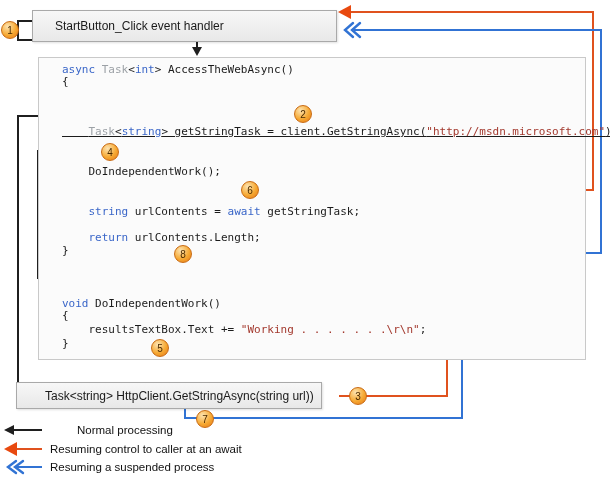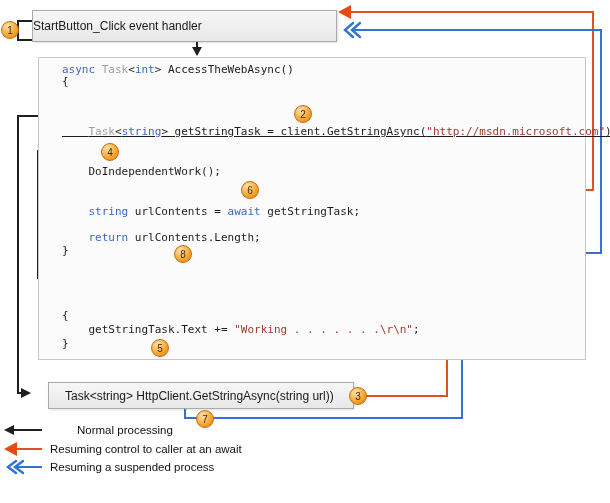--- a/index.html
+++ b/index.html
@@ -4,22 +4,22 @@
 <style>
   html,body{margin:0;padding:0;background:#ffffff;}
   .stage{position:relative;width:610px;height:503px;background:#ffffff;overflow:hidden;
          font-family:"Liberation Sans",sans-serif;}
   svg.overlay{position:absolute;left:0;top:0;width:610px;height:503px;pointer-events:none;}
 
   .gbox{position:absolute;box-sizing:border-box;
         background:linear-gradient(#f7f7f7,#e8e8e8);
         border:1px solid #a9a9a9;box-shadow:1px 1px 2px rgba(0,0,0,0.12);
         display:flex;align-items:center;font-size:12px;color:#1a1a1a;}
-  .gbox.top{left:32px;top:10px;width:305px;height:32px;padding-left:0;}
-  .gbox.bottom{left:48px;top:382px;width:306px;height:27px;padding-left:16px;}
+  .gbox.top{left:32px;top:10px;width:305px;height:32px;padding-left:22px;}
+  .gbox.bottom{left:16px;top:382px;width:306px;height:27px;padding-left:28px;}
 
   .codebox{position:absolute;left:38px;top:57px;width:548px;height:303px;box-sizing:border-box;
            background:#fbfbfb;border:1px solid #c9c9c9;}
 
   .code-line{position:absolute;left:23px;white-space:pre;
              font-family:"DejaVu Sans Mono",monospace;font-size:11px;line-height:13px;color:#1b1b1b;}
   .tk-k{color:#3a66c8;}
   .tk-t{color:#9ca1a6;}
   .tk-s{color:#a3392e;}
   .tk-p{color:#1b1b1b;}
@@ -96,22 +96,23 @@
   </div>
 
   <div class="codebox" id="codebox">
       <div class="code-line" style="top: 5px;"><span class="tk-k">async </span><span class="tk-t">Task</span><span class="tk-p">&lt;</span><span class="tk-k">int</span><span class="tk-p">&gt; AccessTheWebAsync()</span></div>
       <div class="code-line" style="top: 17px;"><span class="tk-p">{</span></div>
       <div class="code-line" style="top: 67px; text-decoration: underline;"><span class="tk-p">    </span><span class="tk-t">Task</span><span class="tk-p">&lt;</span><span class="tk-k">string</span><span class="tk-p">&gt; getStringTask = client.GetStringAsync(</span><span class="tk-s">"http://msdn.microsoft.com"</span><span class="tk-p">);</span></div>
       <div class="code-line" style="top: 107px;"><span class="tk-p">    DoIndependentWork();</span></div>
       <div class="code-line" style="top: 147px;"><span class="tk-p">    </span><span class="tk-k">string</span><span class="tk-p"> urlContents = </span><span class="tk-k">await</span><span class="tk-p"> getStringTask;</span></div>
       <div class="code-line" style="top: 173px;"><span class="tk-p">    </span><span class="tk-k">return</span><span class="tk-p"> urlContents.Length;</span></div>
       <div class="code-line" style="top: 186px;"><span class="tk-p">}</span></div>
+      <div class="code-line" style="top: 239px;"><span class="tk-k">void</span><span class="tk-p"> DoIndependentWork()</span></div>
       <div class="code-line" style="top: 251px;"><span class="tk-p">{</span></div>
-      <div class="code-line" style="top: 265px;"><span class="tk-p">    getStringTask.Text += </span><span class="tk-s">"Working . . . . . . .\r\n"</span><span class="tk-p">;</span></div>
+      <div class="code-line" style="top: 265px;"><span class="tk-p">    resultsTextBox.Text += </span><span class="tk-s">"Working . . . . . . .\r\n"</span><span class="tk-p">;</span></div>
       <div class="code-line" style="top: 279px;"><span class="tk-p">}</span></div>
     </div>
 
   <div class="gbox bottom">
     <span>Task&lt;string&gt; HttpClient.GetStringAsync(string url))</span>
   </div>
 
   <div id="badges">
       <div class="badge" style="left: 1px; top: 21px;">1</div>
       <div class="badge" style="left: 294px; top: 105px;">2</div>

